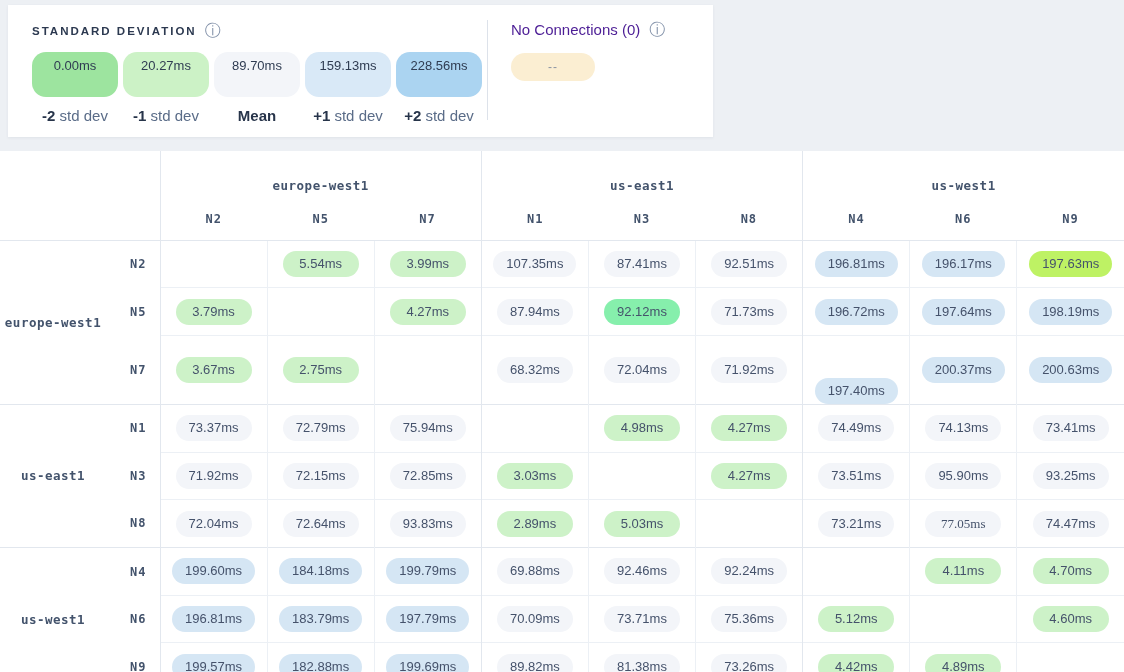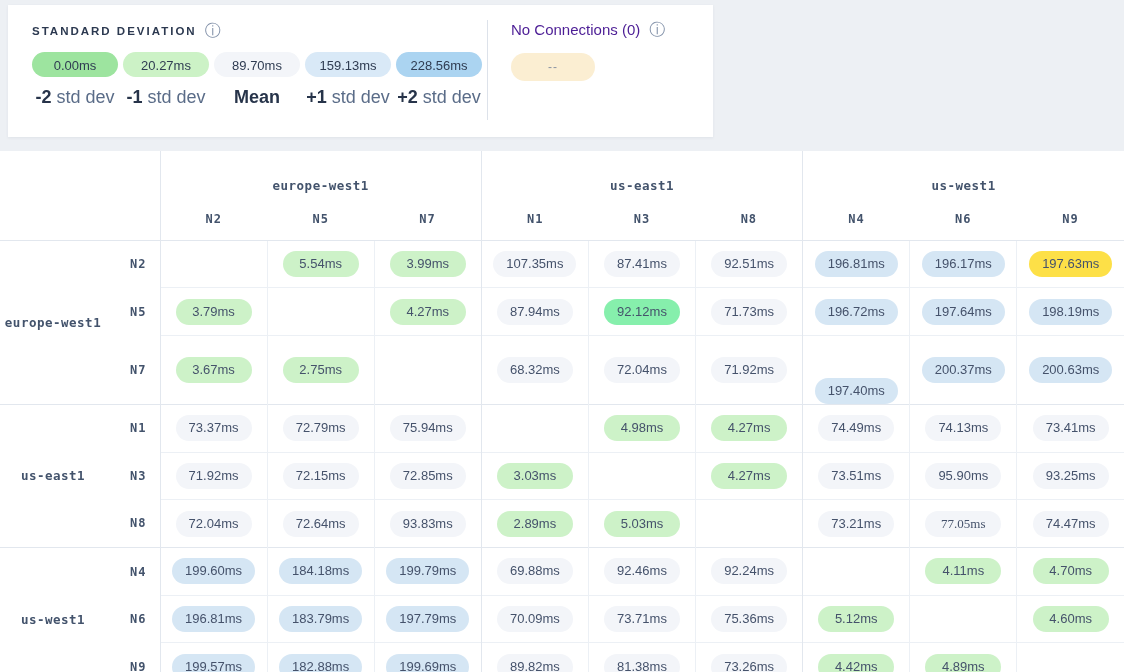--- a/index.html
+++ b/index.html
@@ -34,22 +34,22 @@
   .info-icon{
     font-size:16px;line-height:16px;color:var(--icon);cursor:pointer;
     font-family:"DejaVu Sans", sans-serif;
   }
   .legend-pills{display:flex;gap:5px;margin-top:13px;}
   .legend-item{width:87px;text-align:center;}
   .pill{
     display:inline-block;border-radius:14px;text-align:center;
     color:#2f3c52;font-size:13px;
   }
-  .legend-pill{display:block;width:100%;height:25px;line-height:27px;}
-  .legend-label{margin-top:10px;font-size:18px;color:var(--ink-muted);white-space:nowrap;}
+  .legend-pill{display:block;width:100%;height:45px;line-height:27px;}
+  .legend-label{margin-top:10px;font-size:15px;color:var(--ink-muted);white-space:nowrap;}
   .legend-label b{color:#27344a;font-weight:bold;}
   .card-divider{
     position:absolute;left:479px;top:15px;width:1px;height:100px;background:#dde2ea;
   }
   .noconn-section{position:absolute;left:503px;top:16px;}
   .noconn-title-row{display:flex;align-items:center;gap:9px;}
   .noconn-title{font-size:15px;color:#4c1d95;}
   .noconn-pill{
     margin-top:15px;width:84px;height:28px;line-height:28px;border-radius:14px;
     text-align:center;font-size:12px;color:#8a94a3;letter-spacing:1px;
@@ -180,21 +180,21 @@
           <th rowspan="3" class="region-row">europe-west1</th>
           <th class="node-row">N2</th>
           <td class="group-start"></td>
           <td class="inner"><span class="pill cell-pill" style="background: rgb(205, 242, 200);">5.54ms</span></td>
           <td class="inner"><span class="pill cell-pill" style="background: rgb(205, 242, 200);">3.99ms</span></td>
           <td class="group-start"><span class="pill cell-pill" style="background: rgb(243, 245, 249);">107.35ms</span></td>
           <td class="inner"><span class="pill cell-pill" style="background: rgb(243, 245, 249);">87.41ms</span></td>
           <td class="inner"><span class="pill cell-pill" style="background: rgb(243, 245, 249);">92.51ms</span></td>
           <td class="group-start"><span class="pill cell-pill" style="background: rgb(213, 230, 244);">196.81ms</span></td>
           <td class="inner"><span class="pill cell-pill" style="background: rgb(213, 230, 244);">196.17ms</span></td>
-          <td class="inner"><span class="pill cell-pill" style="background: #fde047;">197.63ms</span></td>
+          <td class="inner"><span class="pill cell-pill" style="background: #bef264;">197.63ms</span></td>
         </tr>
         <tr>
           <th class="node-row">N5</th>
           <td class="group-start"><span class="pill cell-pill" style="background: rgb(205, 242, 200);">3.79ms</span></td>
           <td class="inner"></td>
           <td class="inner"><span class="pill cell-pill" style="background: rgb(205, 242, 200);">4.27ms</span></td>
           <td class="group-start"><span class="pill cell-pill" style="background: rgb(243, 245, 249);">87.94ms</span></td>
           <td class="inner"><span class="pill cell-pill" style="background: #86efac;">92.12ms</span></td>
           <td class="inner"><span class="pill cell-pill" style="background: rgb(243, 245, 249);">71.73ms</span></td>
           <td class="group-start"><span class="pill cell-pill" style="background: rgb(213, 230, 244);">196.72ms</span></td>

